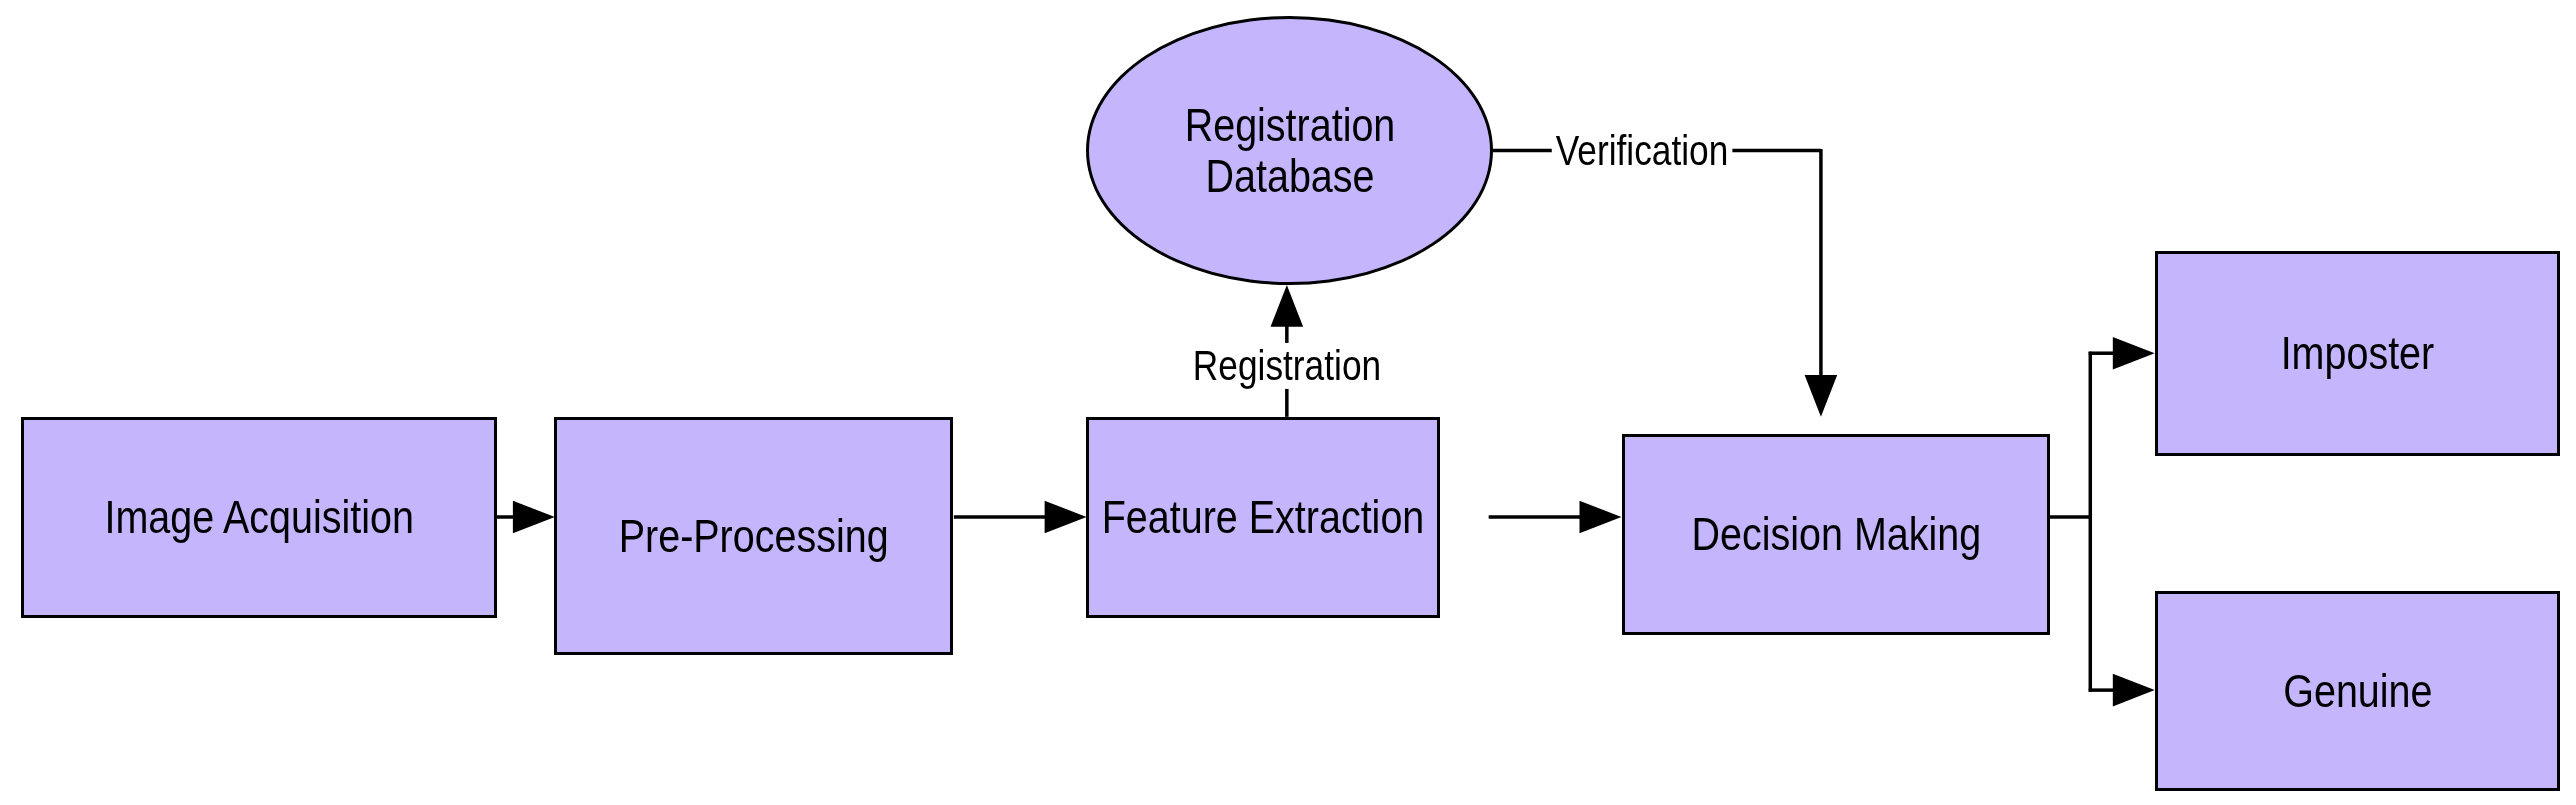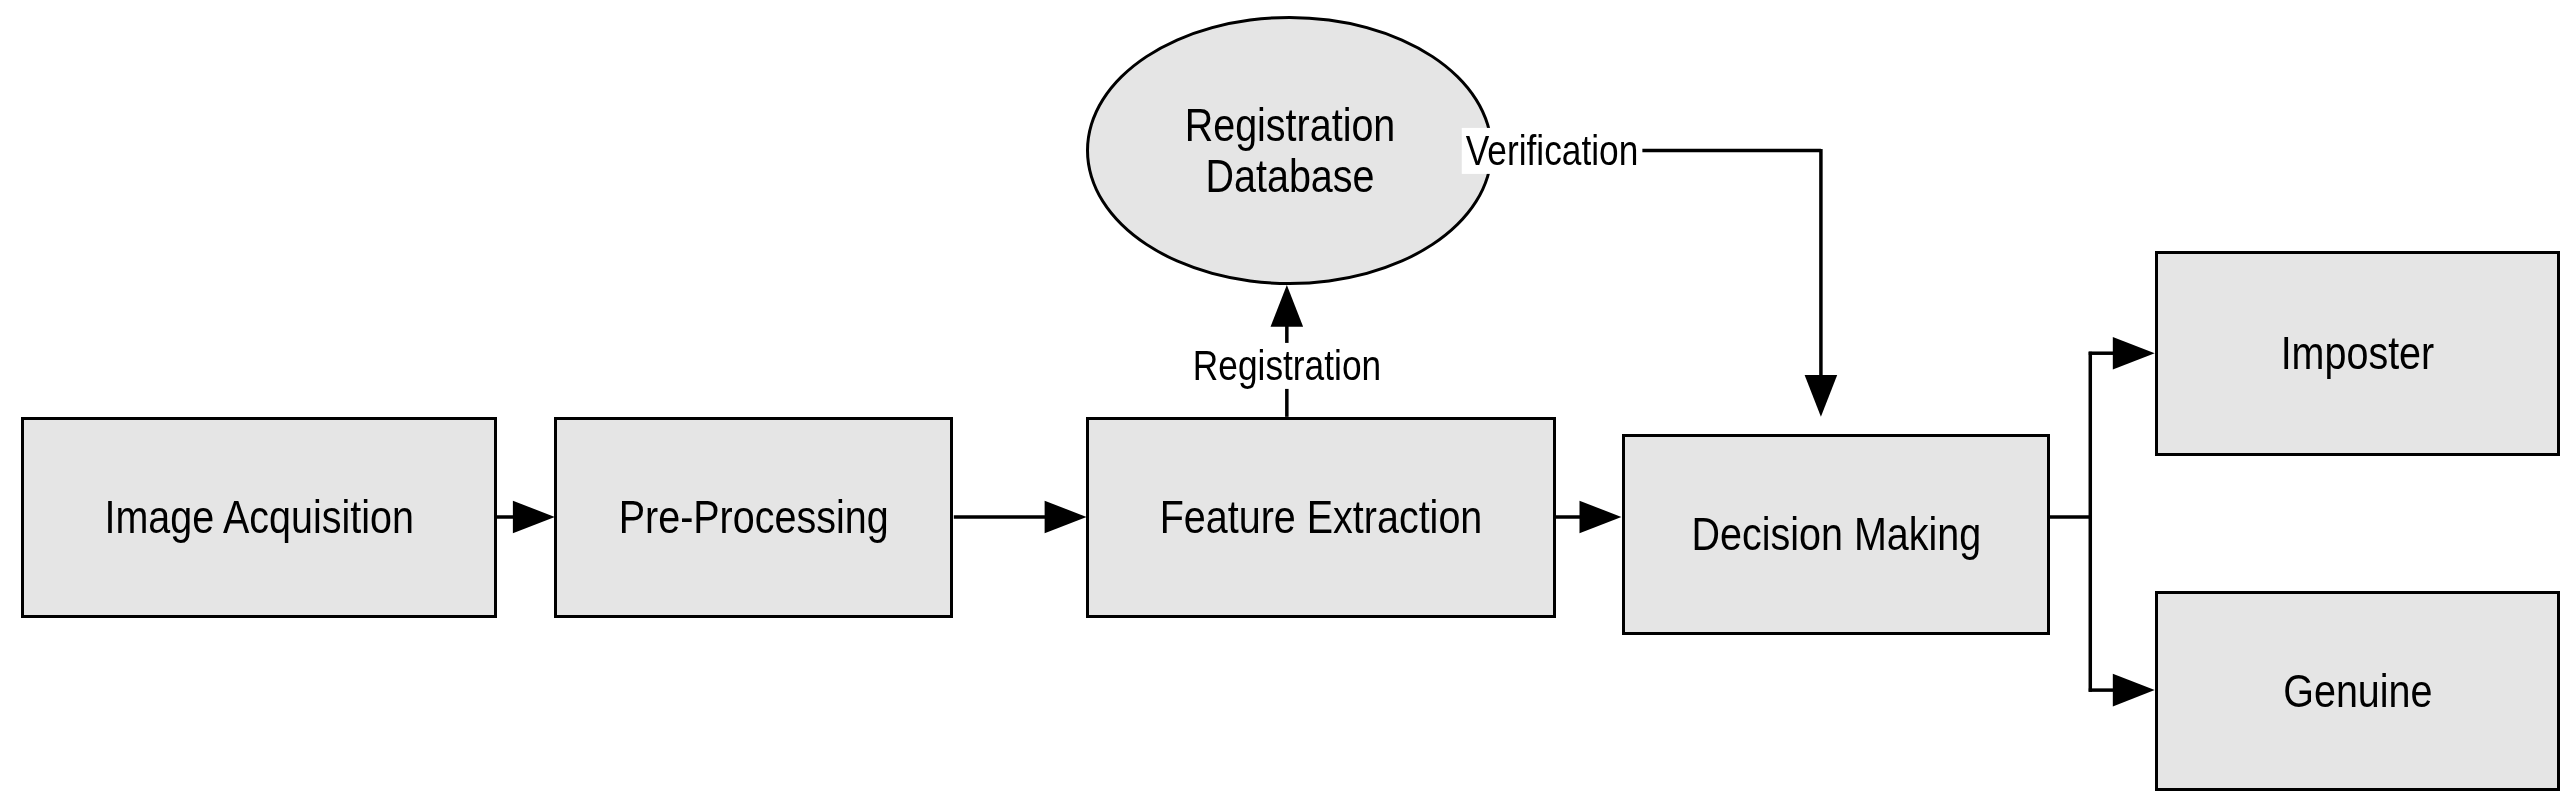--- a/index.html
+++ b/index.html
@@ -20,21 +20,21 @@
     position: absolute;
     left: 0;
     top: 0;
     width: 2576px;
     height: 805px;
   }
   .node {
     position: absolute;
     box-sizing: border-box;
     border: 3.9px solid #000000;
-    background: #e5e5e5;
+    background: #c4b5fd;
     display: flex;
     align-items: center;
     justify-content: center;
     text-align: center;
   }
   .node.ellipse {
     border-radius: 50%;
   }
   .node-label {
     display: inline-block;
@@ -92,25 +92,25 @@
     <line x1="2690" y1="455" x2="2723" y2="455"></line>
     <polygon points="2775,455 2721,434 2721,476" stroke="none"></polygon>
     <line x1="2690" y1="889" x2="2723" y2="889"></line>
     <polygon points="2775,889 2721,868 2721,910" stroke="none"></polygon>
   </svg>
 
   <div class="node rect" style="left:21px; top:417px; width:476px; height:201px;">
     <span class="node-label">Image Acquisition</span>
   </div>
 
-  <div class="node rect" style="left:554px; top:417px; width:399px; height:201px;">
+  <div class="node rect" style="left:554px; top:417px; width:399px; height:238px;">
     <span class="node-label">Pre-Processing</span>
   </div>
 
-  <div class="node rect" style="left:1086px; top:417px; width:470px; height:201px;">
+  <div class="node rect" style="left:1086px; top:417px; width:354px; height:201px;">
     <span class="node-label">Feature Extraction</span>
   </div>
 
   <div class="node rect" style="left:1622px; top:434px; width:428px; height:201px;">
     <span class="node-label">Decision Making</span>
   </div>
 
   <div class="node ellipse" style="left:1086px; top:16.3px; width:407px; height:269px;">
     <span class="node-label">Registration Database</span>
   </div>
@@ -120,18 +120,18 @@
   </div>
 
   <div class="node rect" style="left:2155px; top:591px; width:405px; height:200px;">
     <span class="node-label">Genuine</span>
   </div>
 
   <div class="edge-label" style="left:1287px; top:366px;">
     <span class="edge-label-text">Registration</span>
   </div>
 
-  <div class="edge-label" style="left:1552px; top:151px;">
+  <div class="edge-label" style="left:1642px; top:151px;">
     <span class="edge-label-text">Verification</span>
   </div>
 
 </div>
 
 
 </body></html>

